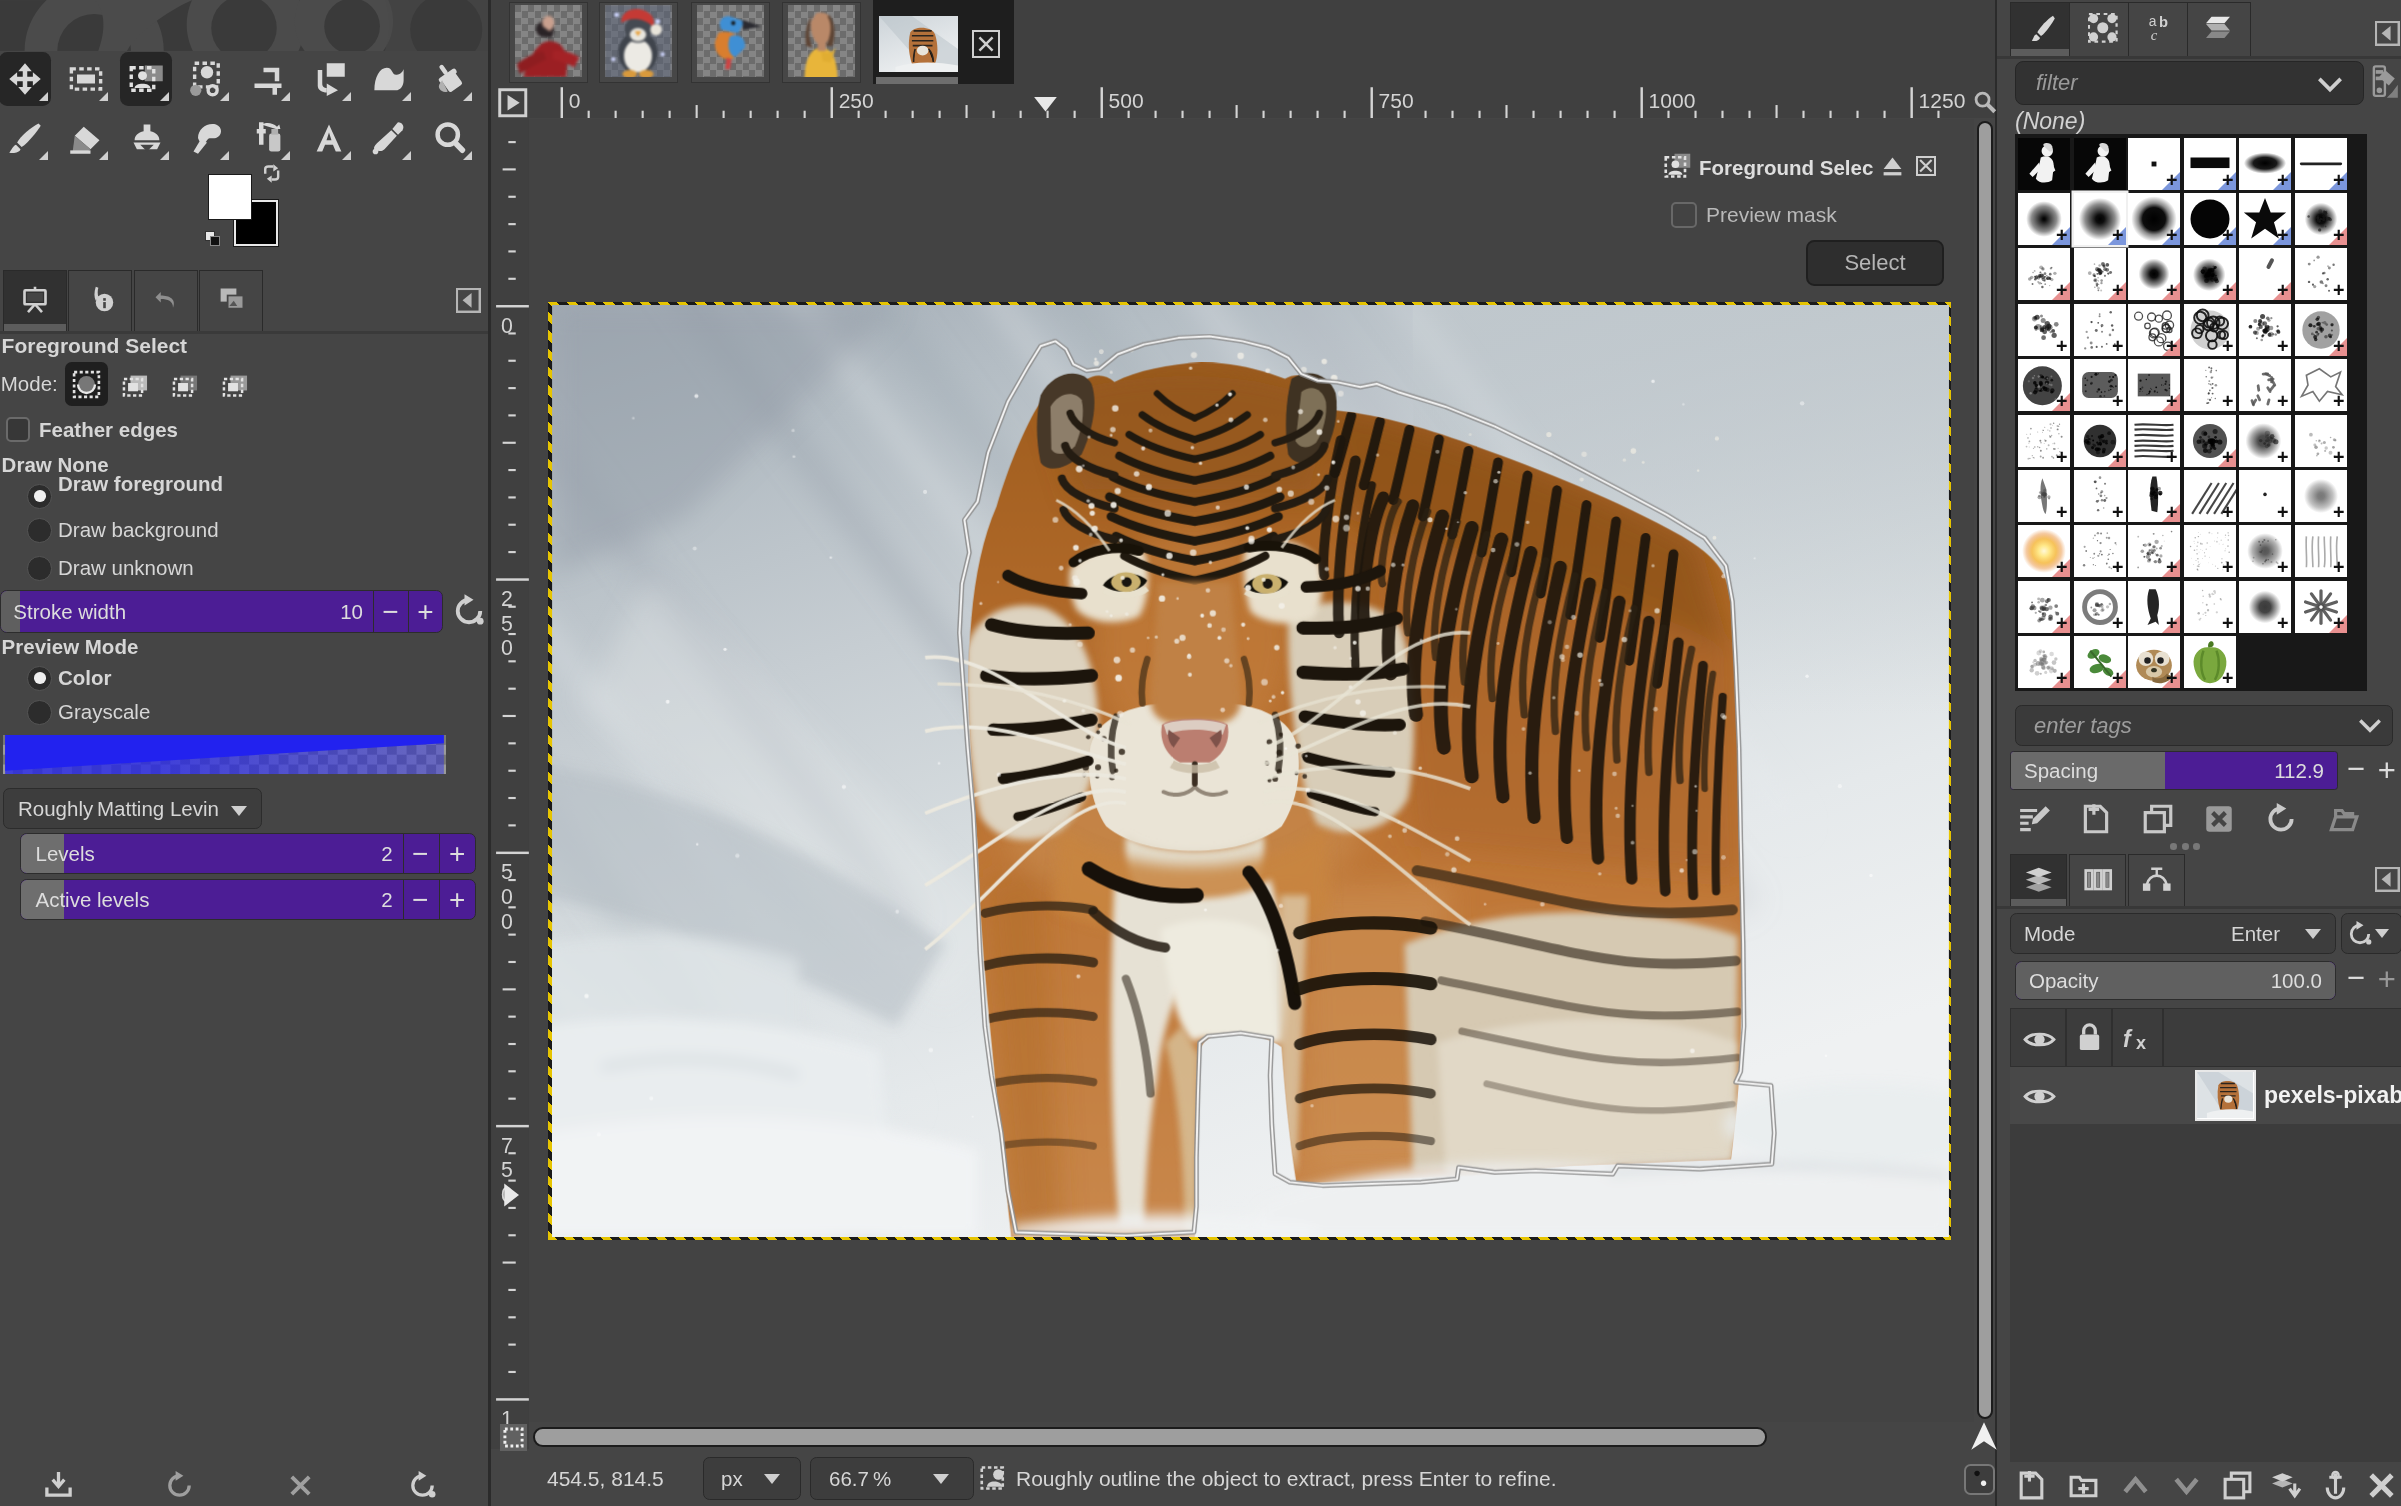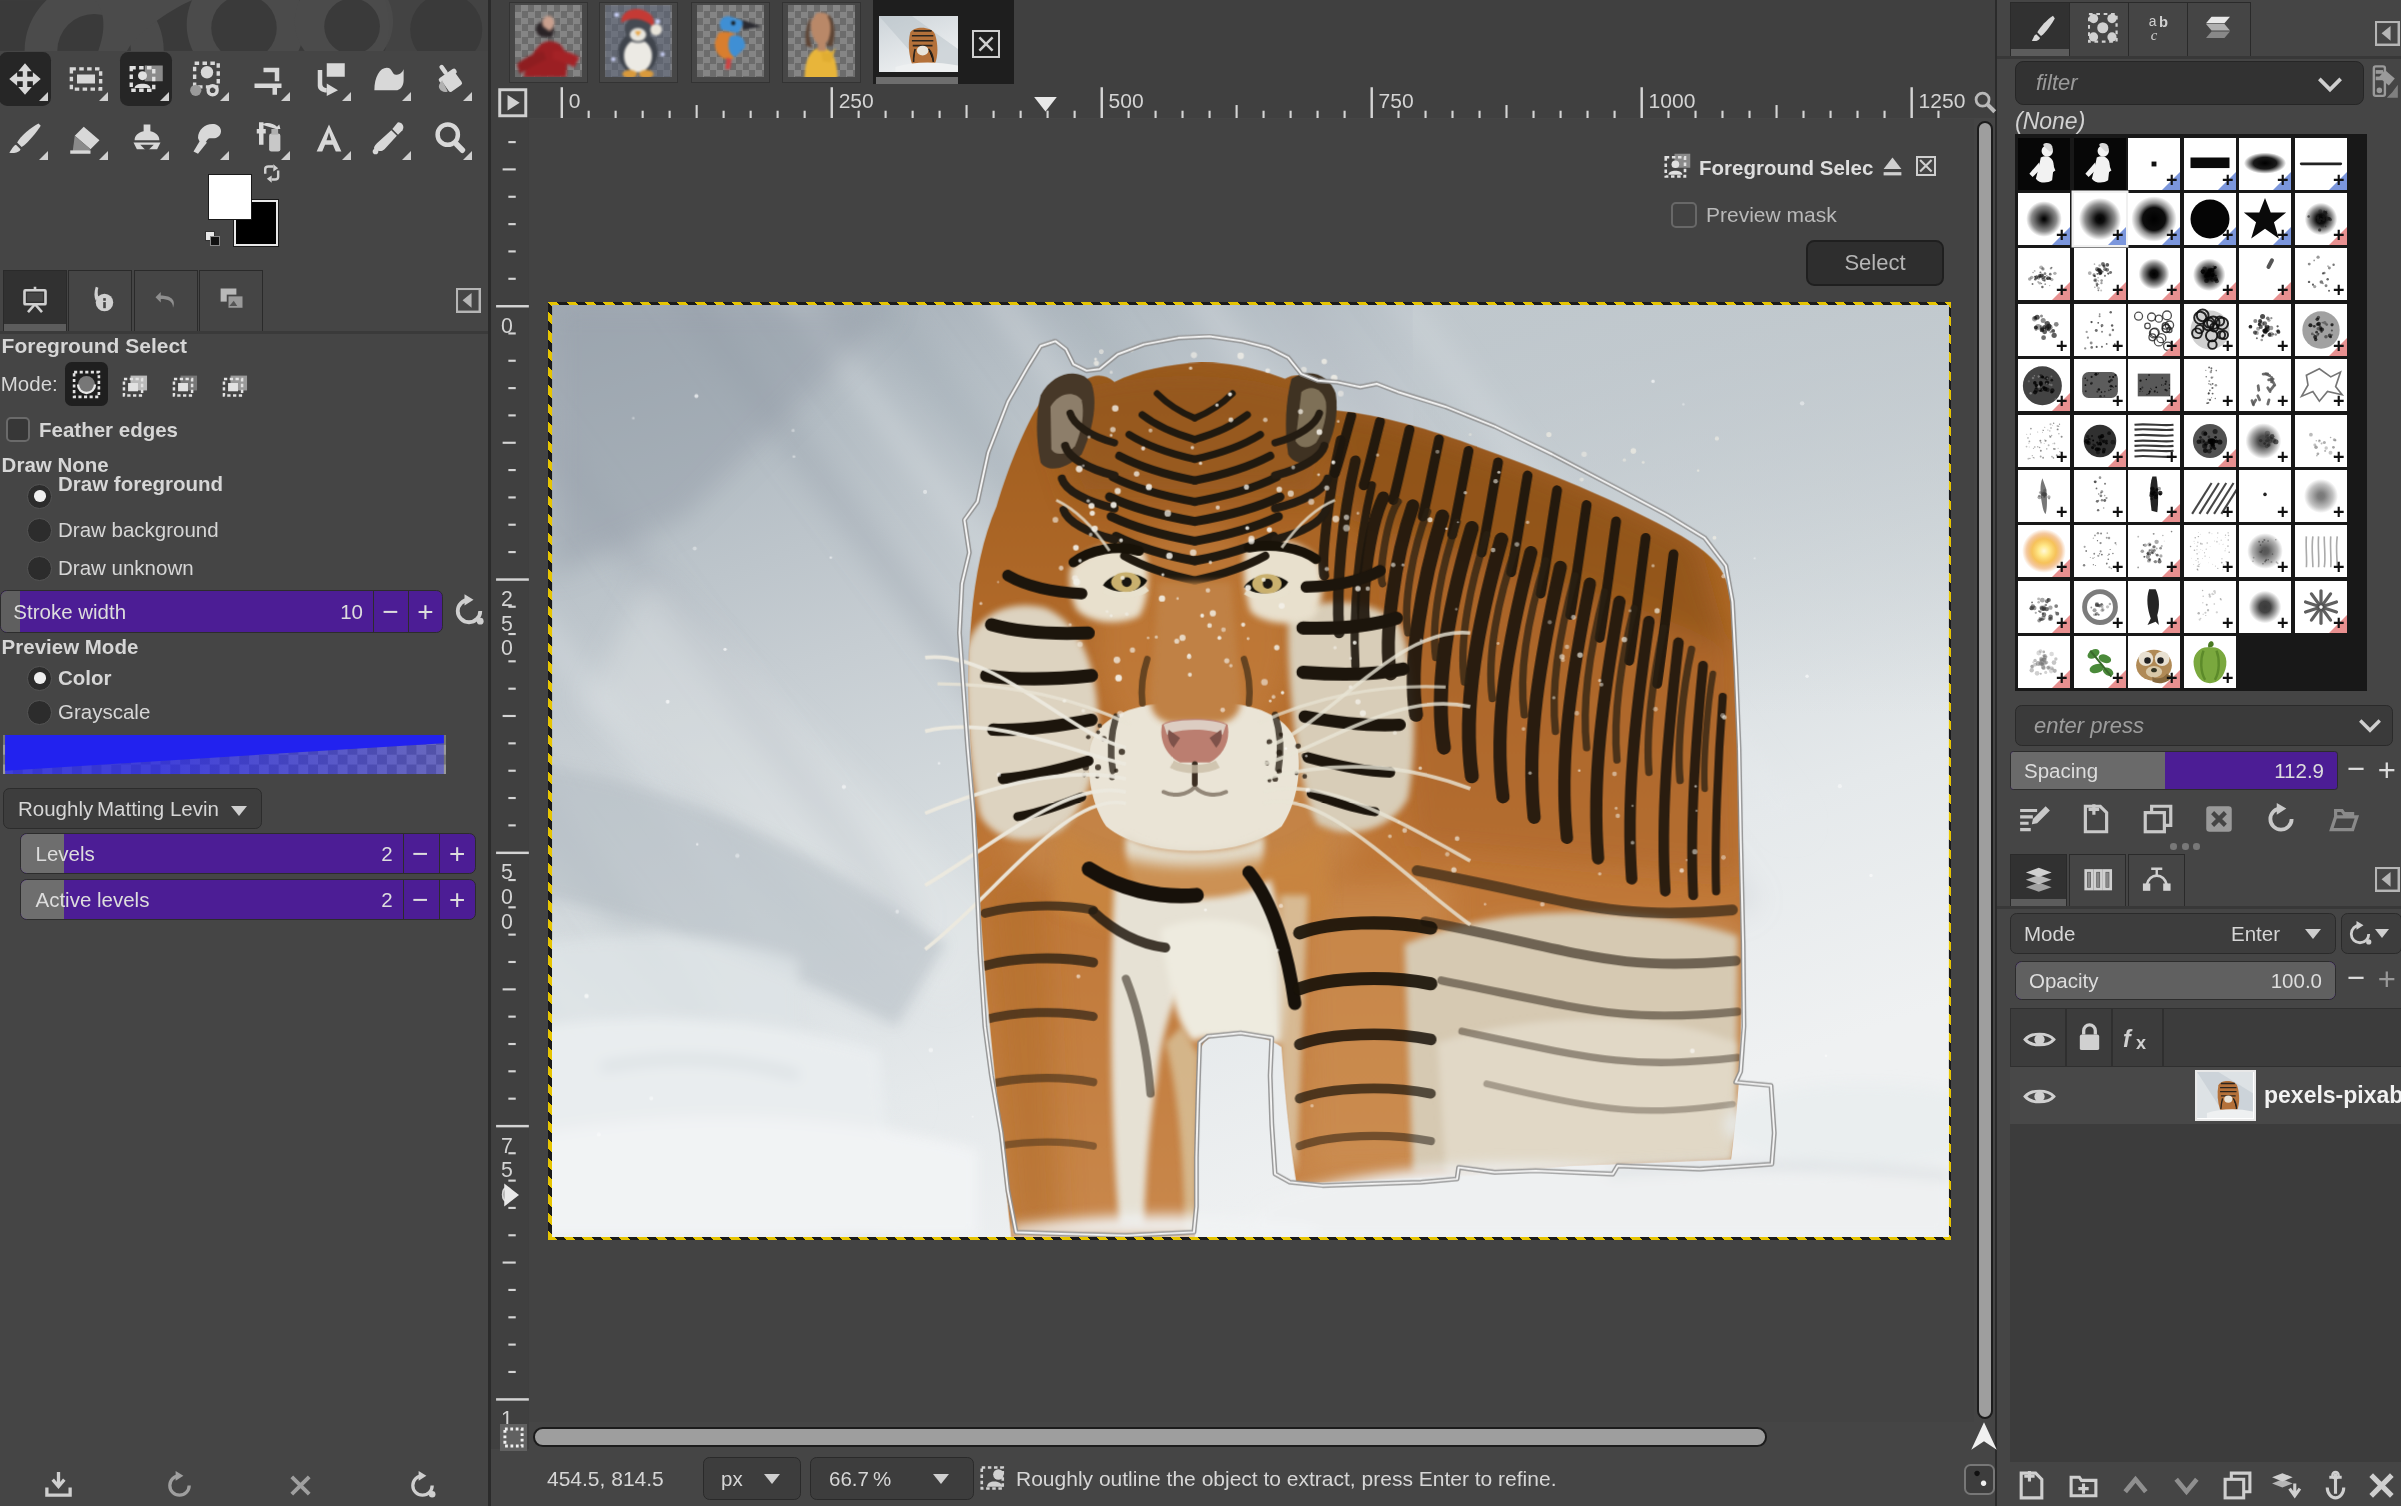--- a/index.html
+++ b/index.html
@@ -2338,21 +2338,21 @@
     </svg><div class="ab" style="right:0;bottom:0;width:0;height:0;border-left:18px solid transparent;border-bottom:18px solid #e89090"></div><div class="ab" style="right:2.5px;bottom:-1.6px;color:#111;font-size:19.7px;font-weight:bold">+</div></div>
 <div class="ab" style="left:2184px;top:636px;width:52px;height:52px;background:#fff;overflow:hidden">
 <svg width="52" height="52" viewBox="0 0 64 64">
       <g>
         <path d="M32 14 C 44 12 54 22 52 36 C 50 50 42 58 32 58 C 22 58 14 50 12 36 C 10 22 20 12 32 14 Z" fill="#7aa83e"></path>
         <path d="M24 18 C 20 28 20 44 26 54 M 40 18 C 44 28 44 44 38 54" stroke="#5c8a2a" stroke-width="3" fill="none"></path>
         <path d="M30 14 C 28 8 34 4 36 8 C 38 12 34 14 32 14 Z" fill="#4a7a22"></path>
       </g>
     </svg><div class="ab" style="right:2.5px;bottom:-1.6px;color:#111;font-size:19.7px;font-weight:bold">+</div></div>
 <div class="ab" style="left:2015px;top:705px;width:378px;height:41px;background:#3a3a3a;border:1.6px solid #2a2a2a;border-radius:6.6px"></div>
-<div class="ab" style="left:2034px;top:713px;color:#9d9d9d;font-size:22px;font-style:italic">enter press</div>
+<div class="ab" style="left:2034px;top:713px;color:#9d9d9d;font-size:22px;font-style:italic">enter tags</div>
 <svg class="ab" style="left:2357px;top:716px" width="26" height="18" viewBox="0 0 34 24">
     <path d="M4 6 L17 19 L30 6" stroke="#cfcfcf" stroke-width="4.5" fill="none"></path>
   </svg>
 <div class="ab slider" style="left:2010px;top:751px;width:328px;height:39px;border-radius:3.3px">
 <div class="sfill" style="width:154px;background:#6a6a6a"></div>
 <div class="slbl" style="left:13px">Spacing</div>
     <div class="sval" style="right:13px">112.9</div>
   </div>
 <div class="ab" style="left:2341px;top:756px;width:29.5px;height:29.5px;color:#ddd;font-size:31px;line-height:26px;text-align:center">−</div>
 <div class="ab" style="left:2372px;top:756px;width:29.5px;height:29.5px;color:#ddd;font-size:31px;line-height:29.5px;text-align:center">+</div>

